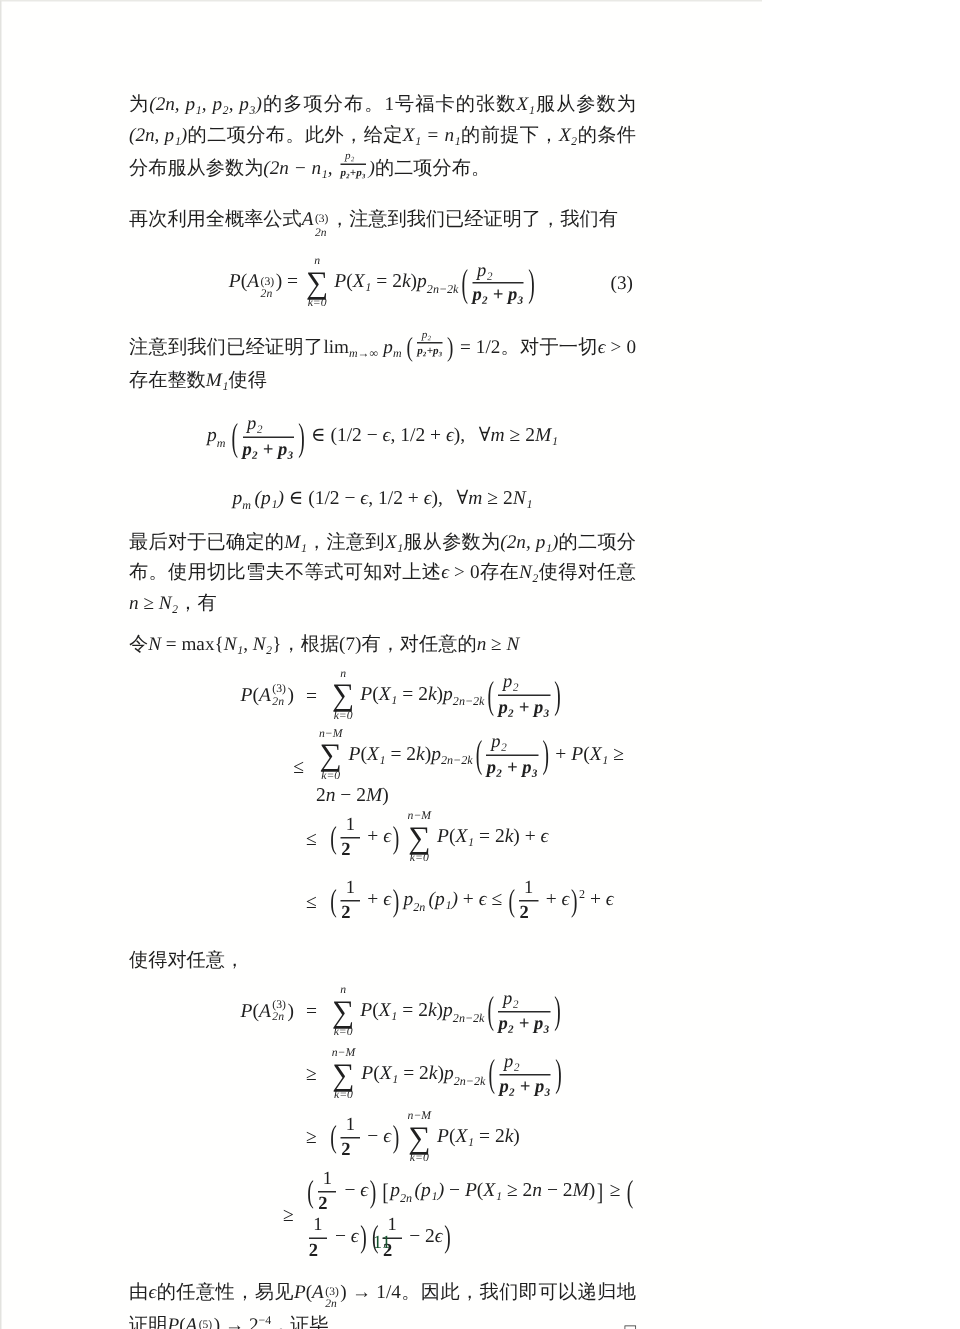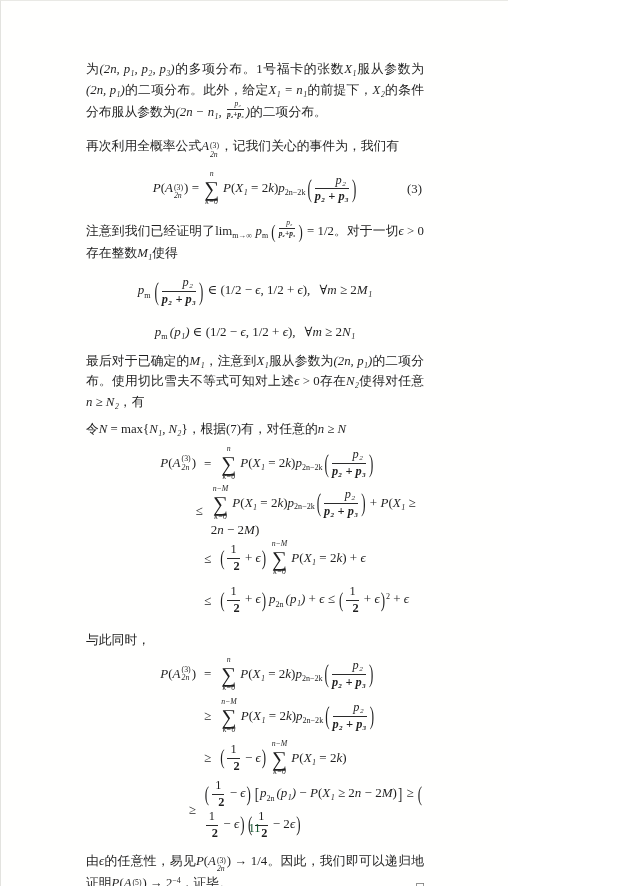--- a/index.html
+++ b/index.html
@@ -17,26 +17,26 @@
   .dc{display:inline;}
   .eqtag{position:absolute;right:2px;top:50%;transform:translateY(-50%);font-size:12.8px;}
   .align{margin:3px 0 3px 60px;font-size:13px;}
   .aline{display:flex;align-items:center;min-height:42px;}
   .aline .lhs{display:inline-flex;justify-content:flex-end;width:50px;}
   .aline .rel{margin:0 8px;}
   .aline .rhs{display:inline;}
   
   .tx{}
   .ti{font-style:italic;}
-  .tsub{font-size:.62em;vertical-align:-.4em;margin:0 1px 0 0;}
+  .tsub{font-size:.62em;vertical-align:-.4em;font-style:italic;margin:0 1px 0 0;}
   .tsup{font-size:.62em;vertical-align:.55em;}
   .tss{display:inline-block;line-height:1.08;vertical-align:-.5em;text-align:left;margin:0 1px;}
   .tss .a2{display:block;font-size:.6em;}
   .tss .b2{display:block;font-size:.6em;font-style:italic;}
-  .tf{display:inline-block;text-align:right;vertical-align:middle;line-height:1.12;
+  .tf{display:inline-block;text-align:left;vertical-align:middle;line-height:1.12;
       margin:0 2px;font-size:.95em;}
   .tf .tfn{display:block;border-bottom:1px solid #2a2a2a;padding:0 3px 1px;}
   .tf .tfd{display:block;padding-top:1px;font-weight:bold;}
   .tf.sm{font-size:.58em;vertical-align:-.1em;line-height:1.05;}
   .tsum{display:inline-flex;flex-direction:column;align-items:center;line-height:1;
         vertical-align:middle;margin:0 4px 0 2px;}
   .tsum .st,.tsum .sb{font-size:.6em;font-style:italic;line-height:1.15;}
   .tsum .sg{font-size:1.6em;line-height:.92;}
   .tbp{display:inline-block;vertical-align:middle;margin:0 1px;transform-origin:center;}
   .tbp.s1{transform:scaleY(1.42)}
@@ -47,21 +47,21 @@
   .qedline{text-align:right;height:18px;margin-top:-18px;font-size:12.8px;}
   .pageno{position:absolute;left:0;right:0;top:820px;text-align:center;font-size:12.5px;color:#14532d;}
 </style>
 </head>
 <body>
 
 <div class="sheet">
 
   <div class="para"><span class="tx">为</span><span class="ti">(2n, p₁, p₂, p₃)</span><span class="tx">的多项分布。1号福卡的张数</span><span class="ti">X₁</span><span class="tx">服从参数为</span><span class="ti">(2n, p₁)</span><span class="tx">的二项分布。此外，给定</span><span class="ti">X₁ = n₁</span><span class="tx">的前提下，</span><span class="ti">X₂</span><span class="tx">的条件分布服从参数为</span><span class="ti">(2n − n₁, </span><span class="tf sm"><span class="tfn"><span class="ti">p₂</span></span><span class="tfd"><span class="ti">p₂+p₃</span></span></span><span class="ti">)</span><span class="tx">的二项分布。</span></div>
 
-  <div class="para mt14"><span class="tx">再次利用全概率公式</span><span class="ti">A</span><span class="tss"><span class="a2">(3)</span><span class="b2">2n</span></span><span class="tx">，记我们关心的事件为，我们有</span></div>
+  <div class="para mt14"><span class="tx">再次利用全概率公式</span><span class="ti">A</span><span class="tss"><span class="a2">(3)</span><span class="b2">2n</span></span><span class="tx">，注意到我们已经证明了，我们有</span></div>
 
   <div class="disp h48">
     <span class="dc"><span class="ti">P</span><span class="tx">(</span><span class="ti">A</span><span class="tss"><span class="a2">(3)</span><span class="b2">2n</span></span><span class="tx">) = </span><span class="tsum">
           <span class="st">n</span>
           <span class="sg">∑</span>
           <span class="sb">k=0</span>
         </span><span class="ti">P</span><span class="tx">(</span><span class="ti">X₁</span><span class="tx"> = 2</span><span class="ti">k</span><span class="tx">)</span><span class="ti">p</span><span class="tsub">2n−2k</span><span class="tbp s2">(</span><span class="tf"><span class="tfn"><span class="ti">p₂</span></span><span class="tfd"><span class="ti">p₂ + p₃</span></span></span><span class="tbp s2">)</span></span>
     <span class="eqtag">(3)</span>
   </div>
 
@@ -118,21 +118,21 @@
             <span class="sb">k=0</span>
           </span><span class="ti">P</span><span class="tx">(</span><span class="ti">X₁</span><span class="tx"> = 2</span><span class="ti">k</span><span class="tx">) + </span><span class="ti">ϵ</span></span>
     </div>
     <div class="aline">
       <span class="lhs"></span>
         <span class="rel">≤</span>
         <span class="rhs"><span class="tbp s4">(</span><span class="tf"><span class="tfn"><span class="tx">1</span></span><span class="tfd"><span class="tx">2</span></span></span><span class="tx"> + </span><span class="ti">ϵ</span><span class="tbp s4">)</span><span class="tspace" style="width: 0.15em;"></span><span class="ti">p</span><span class="tsub">2n</span><span class="tspace" style="width: 0.08em;"></span><span class="ti">(p₁)</span><span class="tx"> + </span><span class="ti">ϵ</span><span class="tx"> ≤ </span><span class="tbp s4">(</span><span class="tf"><span class="tfn"><span class="tx">1</span></span><span class="tfd"><span class="tx">2</span></span></span><span class="tx"> + </span><span class="ti">ϵ</span><span class="tbp s4">)</span><span class="tsup">2</span><span class="tx"> + </span><span class="ti">ϵ</span></span>
     </div>
   </div>
 
-  <div class="para mt8"><span class="tx">与此同时，</span></div>
+  <div class="para mt8"><span class="tx">使得对任意，</span></div>
 
   <div class="align">
     <div class="aline">
       <span class="lhs">
           <span class="ti">P</span>
           <span class="tx">(</span>
           <span class="ti">A</span>
           <span class="tss">
             <span class="a2">(3)</span>
             <span class="b2">2n</span>

